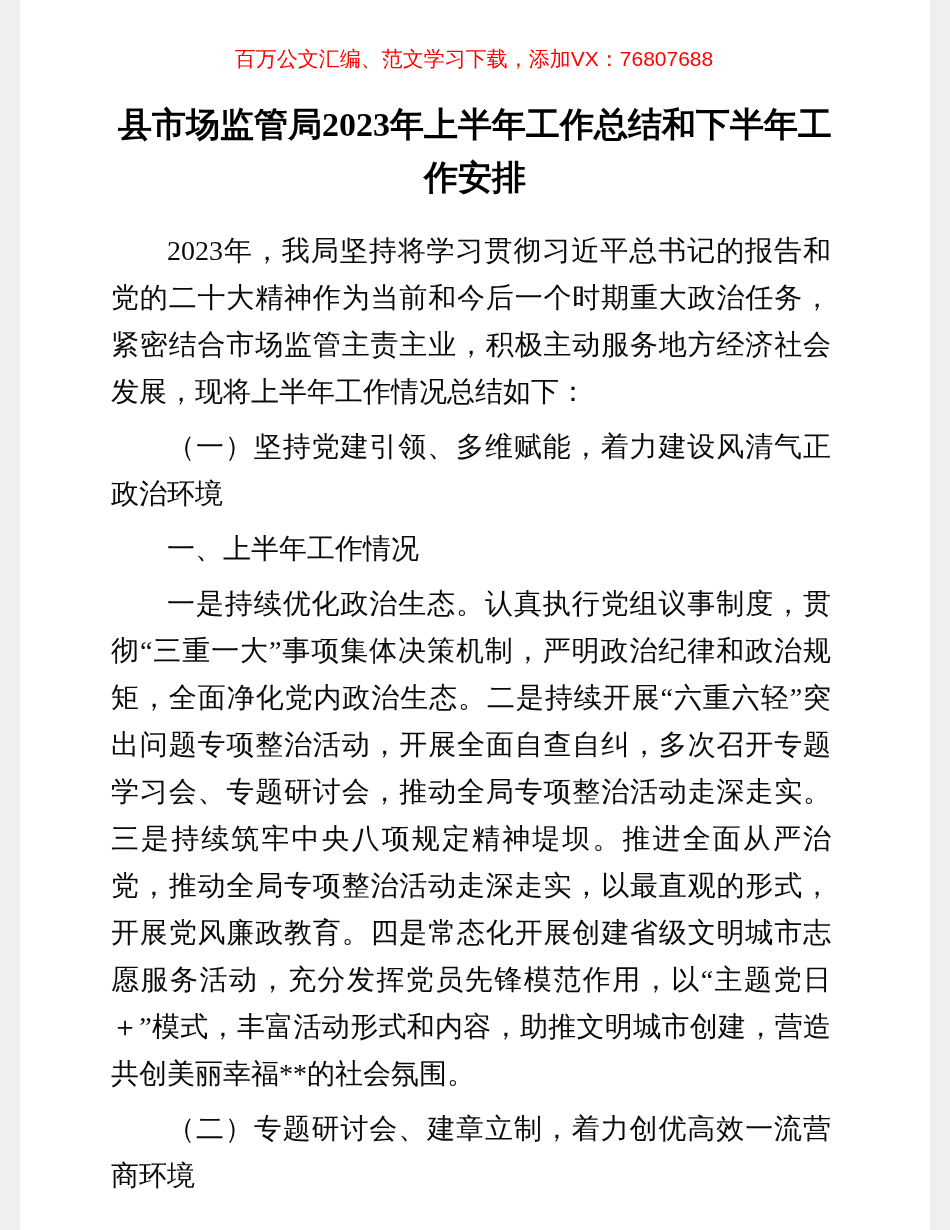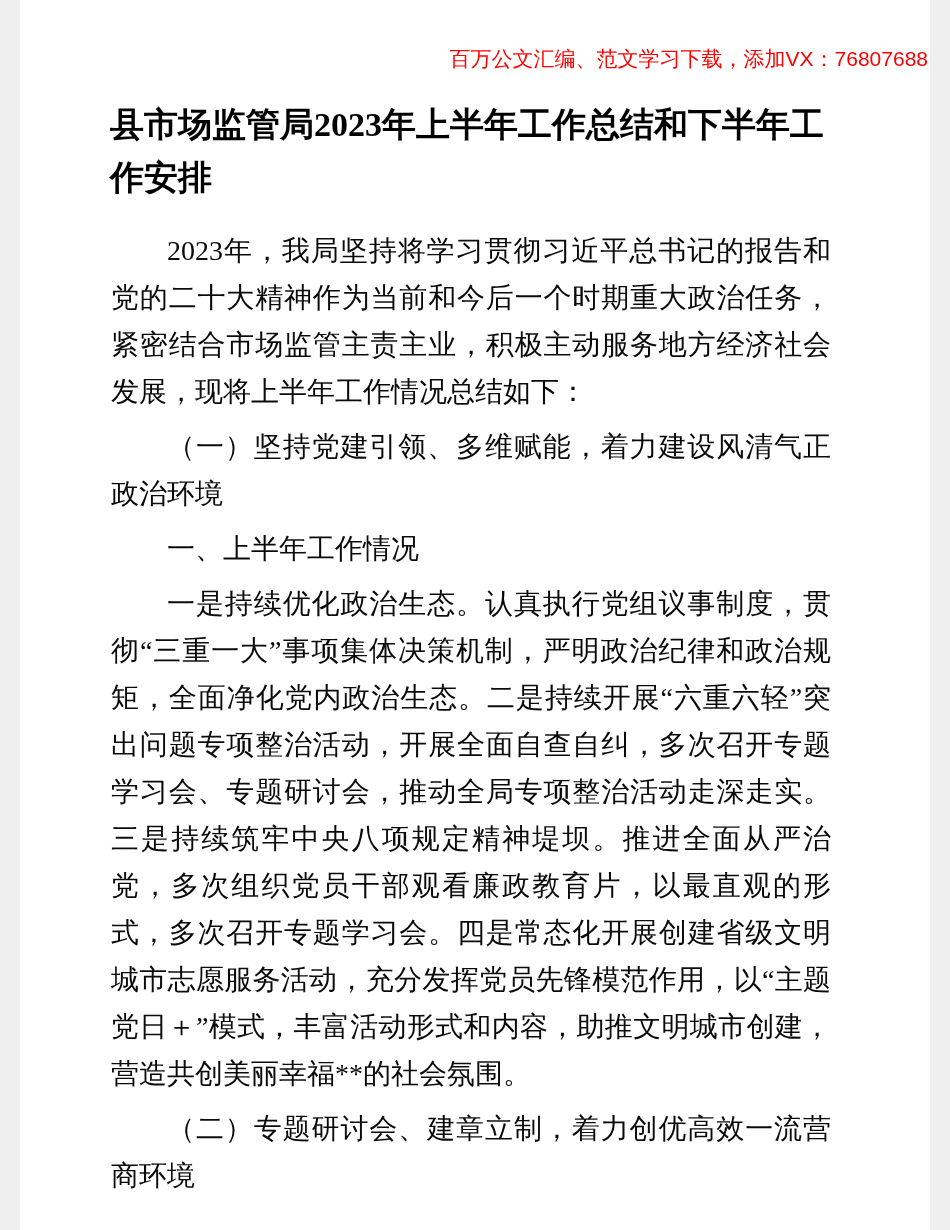--- a/index.html
+++ b/index.html
@@ -21,33 +21,34 @@
     min-height: 1230px;
     margin: 0 auto;
     background: #ffffff;
     box-sizing: border-box;
     padding: 46px 0 60px 0;
   }
 
   
   .notice {
     color: #ff0000;
-    text-align: right;
+    text-align: center;
     font-size: 21px;
     line-height: 1.2;
     font-family: "Liberation Sans", "DejaVu Sans", sans-serif;
     margin: 0 2px 28px 0;
   }
 
   
   .doc-title {
     width: 730px;
     margin: 0 auto 22px auto;
     font-size: 34px;
     font-weight: bold;
+    text-align: center;
     line-height: 1.55;
     color: #000000;
   }
 
   
   .doc-body {
     width: 728px;
     margin: 0 auto;
   }
   .doc-body p {
@@ -67,17 +68,17 @@
 <div class="page">
 
   <div class="notice">百万公文汇编、范文学习下载，添加VX：76807688</div>
 
   <h1 class="doc-title">县市场监管局2023年上半年工作总结和下半年工作安排</h1>
 
   <div class="doc-body">
     <p>2023年，我局坚持将学习贯彻习近平总书记的报告和党的二十大精神作为当前和今后一个时期重大政治任务，紧密结合市场监管主责主业，积极主动服务地方经济社会发展，现将上半年工作情况总结如下：</p>
     <p>（一）坚持党建引领、多维赋能，着力建设风清气正政治环境</p>
     <p>一、上半年工作情况</p>
-    <p>一是持续优化政治生态。认真执行党组议事制度，贯彻“三重一大”事项集体决策机制，严明政治纪律和政治规矩，全面净化党内政治生态。二是持续开展“六重六轻”突出问题专项整治活动，开展全面自查自纠，多次召开专题学习会、专题研讨会，推动全局专项整治活动走深走实。三是持续筑牢中央八项规定精神堤坝。推进全面从严治党，多次组织党员干部观看廉政教育片，以最直观的形式，多次召开专题学习会。四是常态化开展创建省级文明城市志愿服务活动，充分发挥党员先锋模范作用，以“主题党日＋”模式，丰富活动形式和内容，助推文明城市创建，营造共创美丽幸福**的社会氛围。</p>
+    <p>一是持续优化政治生态。认真执行党组议事制度，贯彻“三重一大”事项集体决策机制，严明政治纪律和政治规矩，全面净化党内政治生态。二是持续开展“六重六轻”突出问题专项整治活动，开展全面自查自纠，多次召开专题学习会、专题研讨会，推动全局专项整治活动走深走实。三是持续筑牢中央八项规定精神堤坝。推进全面从严治党，推动全局专项整治活动走深走实，以最直观的形式，开展党风廉政教育。四是常态化开展创建省级文明城市志愿服务活动，充分发挥党员先锋模范作用，以“主题党日＋”模式，丰富活动形式和内容，助推文明城市创建，营造共创美丽幸福**的社会氛围。</p>
     <p>（二）专题研讨会、建章立制，着力创优高效一流营商环境</p>
   </div>
 
 </div>
 
 </body></html>

